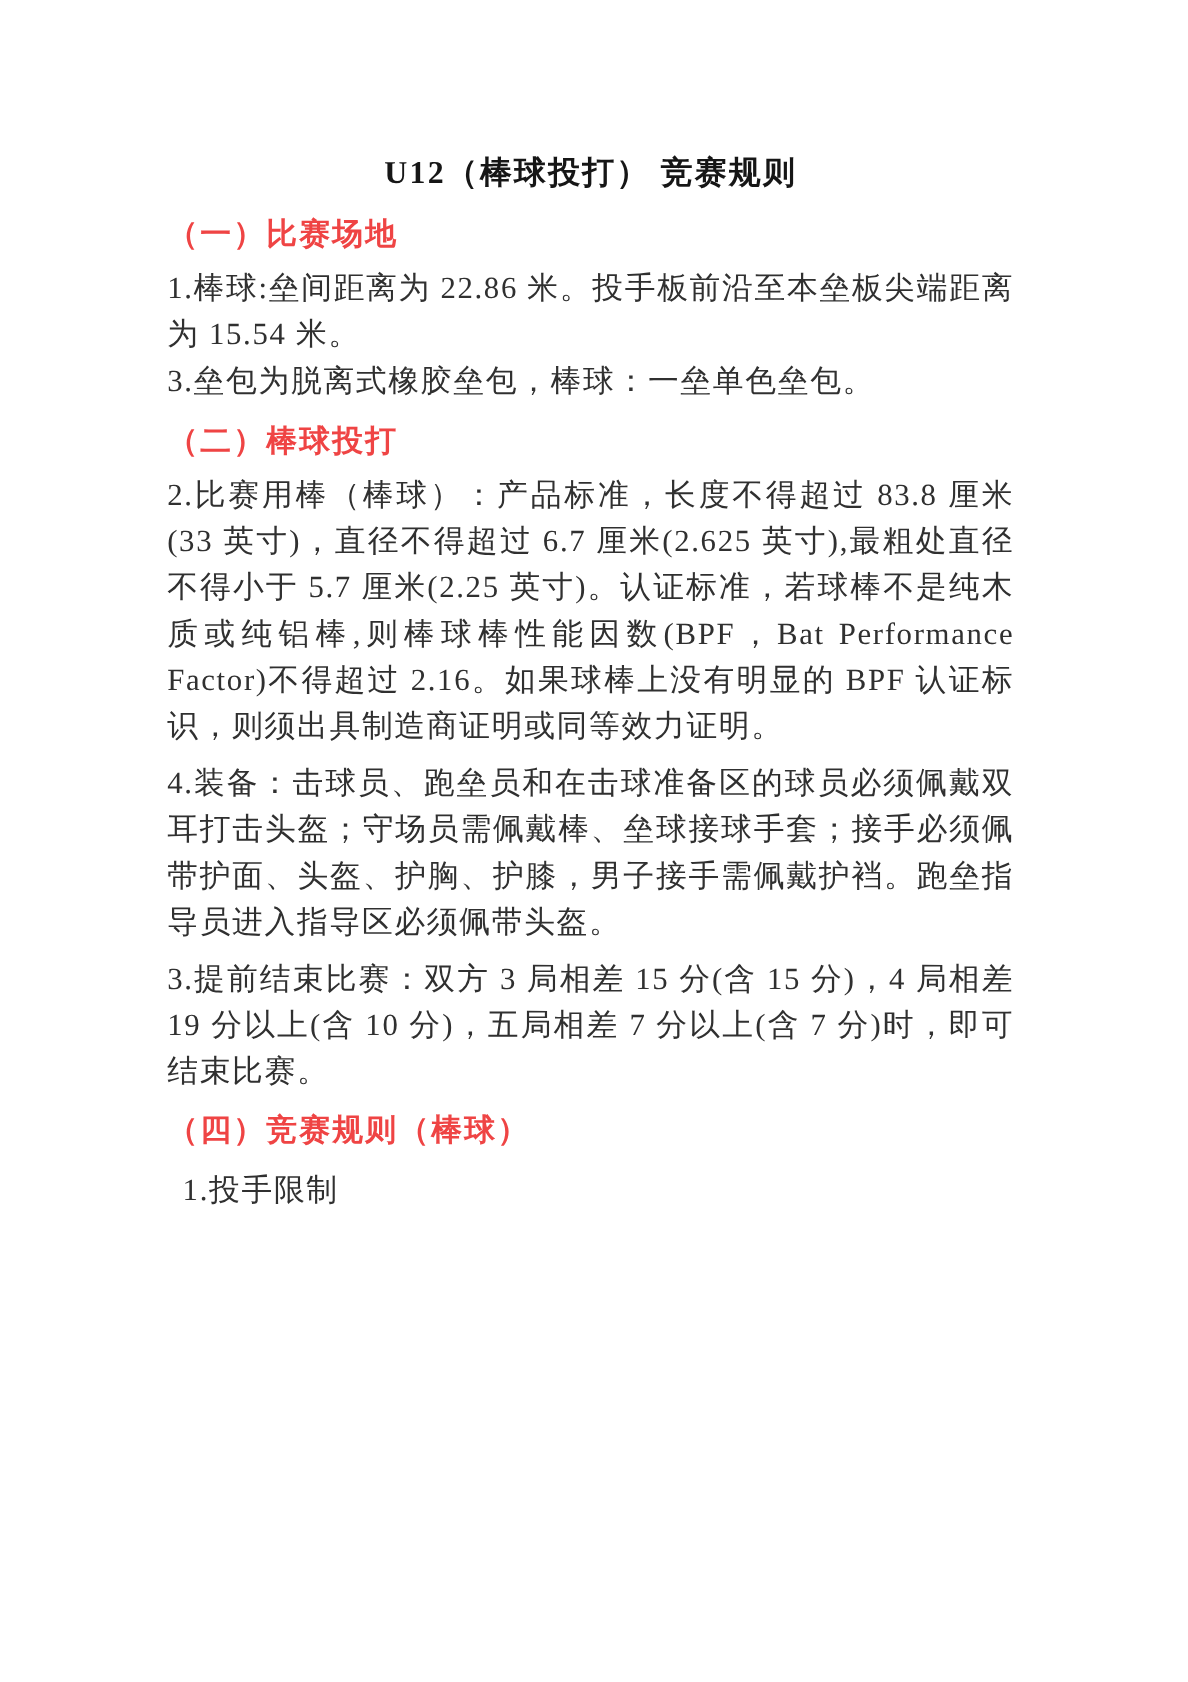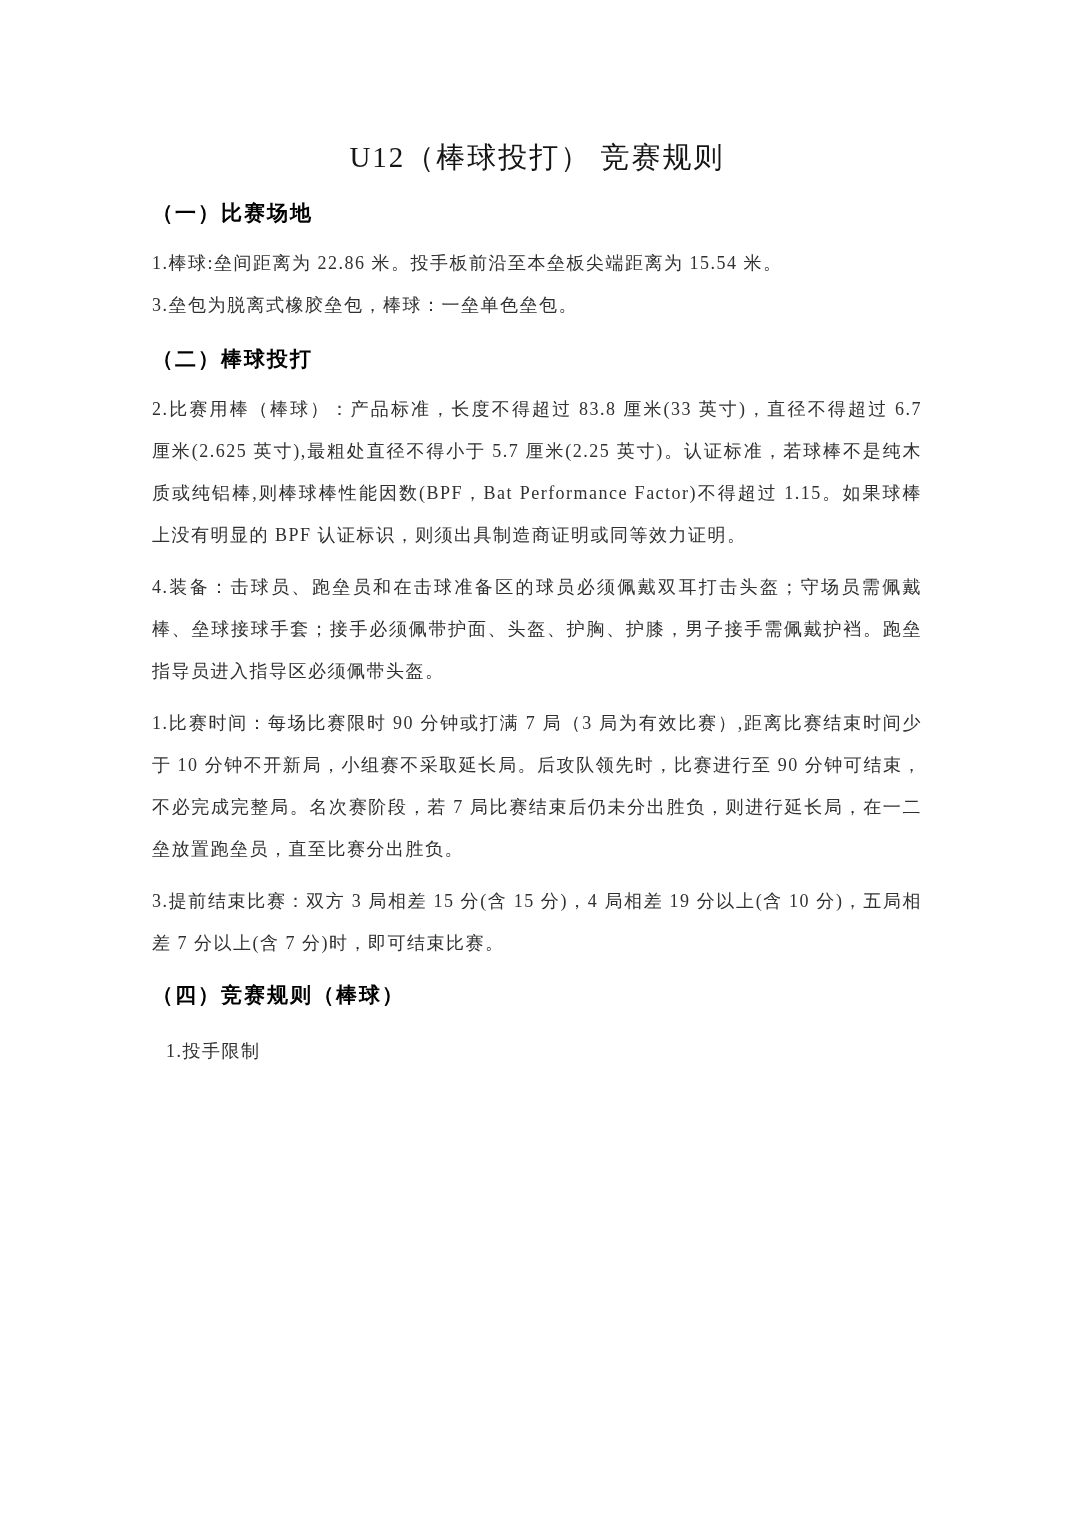--- a/index.html
+++ b/index.html
@@ -15,38 +15,38 @@
     box-sizing: border-box;
     padding: 136px 158px 0 152px;
     color: #2e2e2e;
     font-family: "Liberation Serif", serif;
     overflow: hidden;
   }
   .title {
     margin: 0 0 14px 0;
     font-size: 29px;
     line-height: 42px;
-    font-weight: normal;
+    font-weight: bold;
     text-align: center;
     color: #161616;
     letter-spacing: 2px;
     font-family: "Liberation Serif", serif;
   }
   .heading {
     margin: 12px 0 8px 0;
-    font-size: 21px;
+    font-size: 28px;
     line-height: 42px;
     font-weight: bold;
-    color: #000000;
+    color: #ef4444;
     letter-spacing: 2px;
     font-family: "Liberation Sans", sans-serif;
   }
   .para {
     margin: 0 0 10px 0;
-    font-size: 18px;
+    font-size: 28px;
     line-height: 42px;
     text-align: justify;
     text-justify: inter-character;
     letter-spacing: 1.5px;
     color: #303030;
   }
   
   .sec-0 .para { margin-bottom: 0; }
   
   .sec-3 .heading { margin: 0; }
@@ -60,26 +60,25 @@
   <h1 class="title">U12（棒球投打） 竞赛规则</h1>
 
   <section class="sec-0">
     <h2 class="heading">（一）比赛场地</h2>
     <p class="para">1.棒球:垒间距离为 22.86 米。投手板前沿至本垒板尖端距离为 15.54 米。</p>
     <p class="para">3.垒包为脱离式橡胶垒包，棒球：一垒单色垒包。</p>
   </section>
 
   <section class="sec-1">
     <h2 class="heading">（二）棒球投打</h2>
-    <p class="para">2.比赛用棒（棒球）：产品标准，长度不得超过 83.8 厘米(33 英寸)，直径不得超过 6.7 厘米(2.625 英寸),最粗处直径不得小于 5.7 厘米(2.25 英寸)。认证标准，若球棒不是纯木质或纯铝棒,则棒球棒性能因数(BPF，Bat Performance Factor)不得超过 1.15。如果球棒上没有明显的 BPF 认证标识，则须出具制造商证明或同等效力证明。</p>
+    <p class="para">2.比赛用棒（棒球）：产品标准，长度不得超过 83.8 厘米(33 英寸)，直径不得超过 6.7 厘米(2.625 英寸),最粗处直径不得小于 5.7 厘米(2.25 英寸)。认证标准，若球棒不是纯木质或纯铝棒,则棒球棒性能因数(BPF，Bat Performance Factor)不得超过 2.16。如果球棒上没有明显的 BPF 认证标识，则须出具制造商证明或同等效力证明。</p>
     <p class="para">4.装备：击球员、跑垒员和在击球准备区的球员必须佩戴双耳打击头盔；守场员需佩戴棒、垒球接球手套；接手必须佩带护面、头盔、护胸、护膝，男子接手需佩戴护裆。跑垒指导员进入指导区必须佩带头盔。</p>
   </section>
 
   <section class="sec-2">
-    <p class="para">1.比赛时间：每场比赛限时 90 分钟或打满 7 局（3 局为有效比赛）,距离比赛结束时间少于 10 分钟不开新局，小组赛不采取延长局。后攻队领先时，比赛进行至 90 分钟可结束，不必完成完整局。名次赛阶段，若 7 局比赛结束后仍未分出胜负，则进行延长局，在一二垒放置跑垒员，直至比赛分出胜负。</p>
     <p class="para">3.提前结束比赛：双方 3 局相差 15 分(含 15 分)，4 局相差 19 分以上(含 10 分)，五局相差 7 分以上(含 7 分)时，即可结束比赛。</p>
   </section>
 
   <section class="sec-3">
     <h2 class="heading">（四）竞赛规则（棒球）</h2>
     <p class="para">1.投手限制</p>
   </section>
 
 </div>
 

